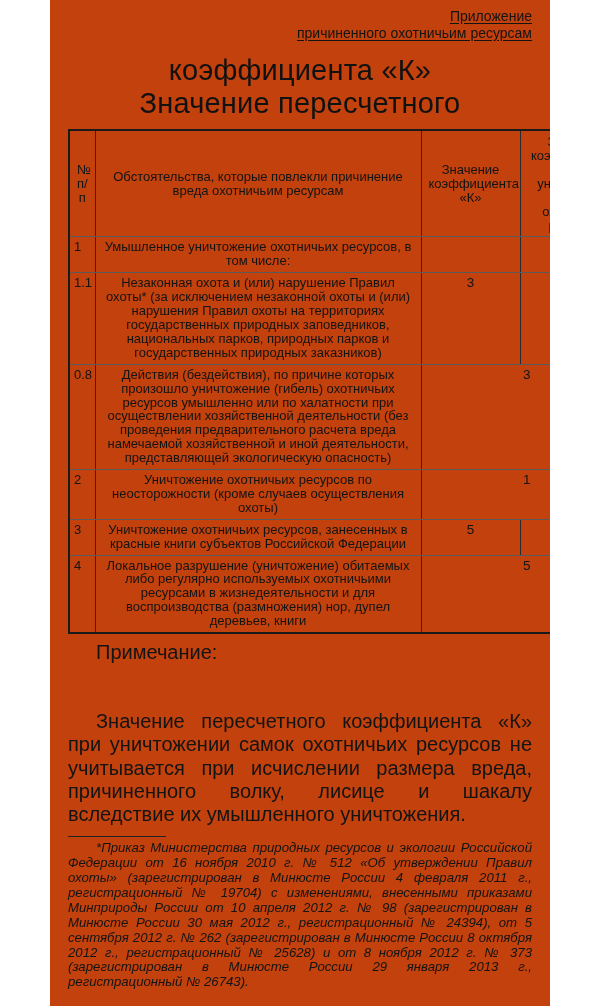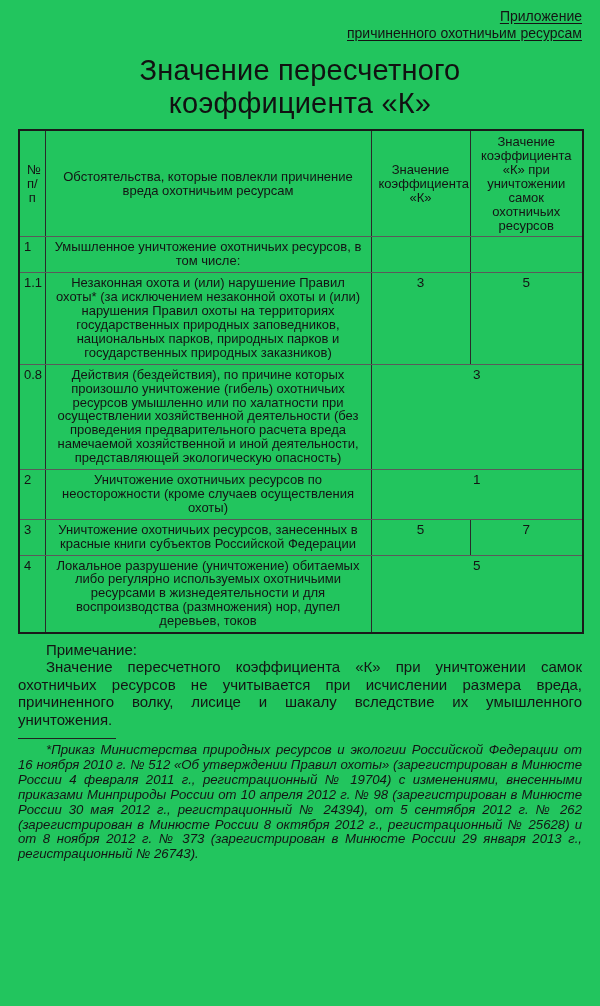--- a/index.html
+++ b/index.html
@@ -4,24 +4,24 @@
 <style>
   html, body {
     margin: 0;
     padding: 0;
     background: #ffffff;
     color: #111111;
     font-family: "Liberation Sans", "DejaVu Sans", sans-serif;
   }
   .page {
     position: relative;
-    width: 600px;
+    width: 500px;
     height: 1006px;
     margin: 0 auto;
-    background: #22c55e;
+    background: #c2410c;
     box-sizing: border-box;
     padding: 8px 18px 6px 18px;
     overflow: hidden;
   }
   
   .annex {
     text-align: right;
     font-size: 14px;
     line-height: 1.22;
     color: #141414;
@@ -72,28 +72,29 @@
   td.cell-num { text-align: left; padding-left: 4px; }
   td.cell-text { text-align: center; }
   td.cell-val {
     text-align: center;
     vertical-align: middle;
     font-size: 13.5px;
   }
   
   .notes {
     margin-top: 7px;
-    font-size: 15px;
+    font-size: 20px;
     line-height: 1.16;
     color: #141414;
   }
   .notes .note-label { text-indent: 28px; }
   .notes .note-text {
     text-indent: 28px;
     text-align: justify;
+    margin-top: 46px;
   }
   
   .footnote-rule {
     margin: 10px 0 4px 0;
     width: 98px;
     height: 0;
     border: 0;
     border-top: 1.5px solid #222222;
   }
   .footnote {
@@ -109,22 +110,22 @@
 <body>
 
 <div class="page">
 
   <div class="annex">
     <div><span class="line">Приложение</span></div>
     <div><span class="line">причиненного охотничьим ресурсам</span></div>
   </div>
 
   <div class="doc-title">
+    <div>коэффициента «К»</div>
     <div>Значение пересчетного</div>
-    <div>коэффициента «К»</div>
   </div>
 
   <table class="k-table">
     <colgroup>
       <col class="c-num">
         <col class="c-text">
         <col class="c-k">
         <col class="c-kf">
     </colgroup>
     <thead>
@@ -159,21 +160,21 @@
           <td class="cell-val" colspan="2">1</td>
         </tr>
         <tr>
           <td class="cell-num">3</td>
           <td class="cell-text">Уничтожение охотничьих ресурсов, занесенных в красные книги субъектов Российской Федерации</td>
           <td class="cell-val">5</td>
           <td class="cell-val">7</td>
         </tr>
         <tr>
           <td class="cell-num">4</td>
-          <td class="cell-text">Локальное разрушение (уничтожение) обитаемых либо регулярно используемых охотничьими ресурсами в жизнедеятельности и для воспроизводства (размножения) нор, дупел деревьев, токов</td>
+          <td class="cell-text">Локальное разрушение (уничтожение) обитаемых либо регулярно используемых охотничьими ресурсами в жизнедеятельности и для воспроизводства (размножения) нор, дупел деревьев, книги</td>
           <td class="cell-val" colspan="2">5</td>
         </tr>
       </tbody>
   </table>
 
   <div class="notes">
     <div class="note-label">Примечание:</div>
     <div class="note-text">Значение пересчетного коэффициента «К» при уничтожении самок охотничьих ресурсов не учитывается при исчислении размера вреда, причиненного волку, лисице и шакалу вследствие их умышленного уничтожения.</div>
   </div>
 

